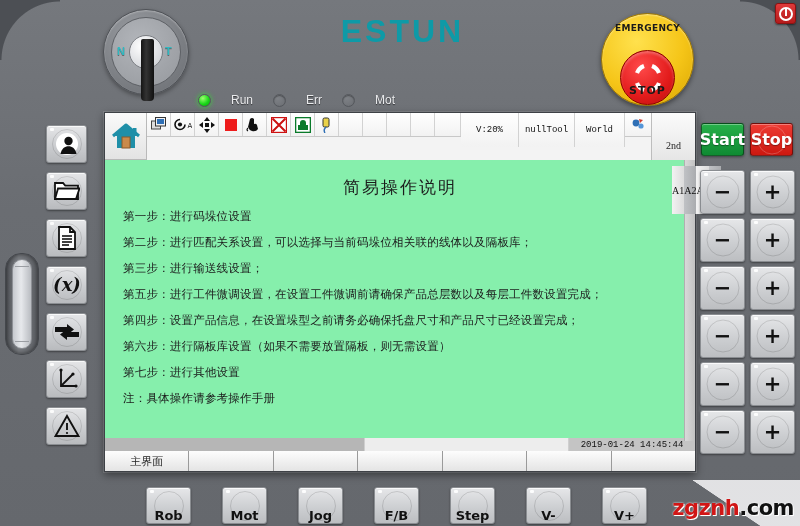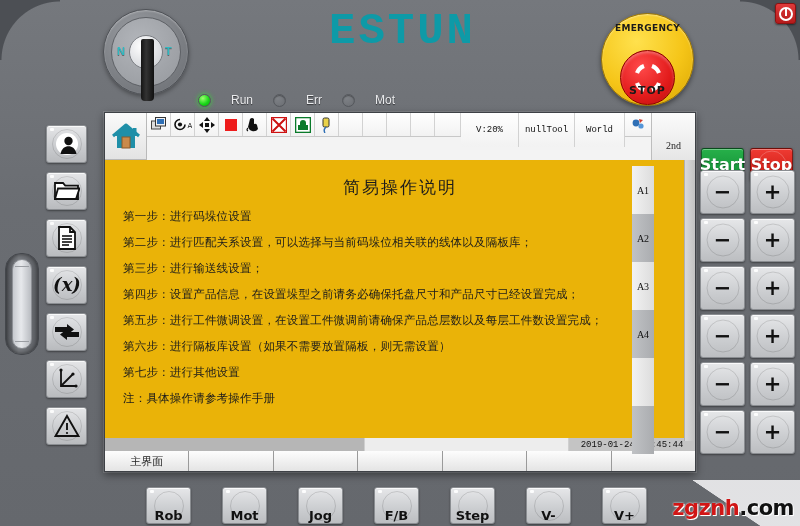--- a/index.html
+++ b/index.html
@@ -87,22 +87,22 @@
   .led { width:13px; height:13px; border-radius:50%; border:1px solid #55585d; }
   .led.on  { background: radial-gradient(circle at 35% 30%, #9cff6e, #1ad81a 55%, #0a9c0a);
              box-shadow:0 0 5px rgba(40,230,40,.85); }
   .led.off { background: radial-gradient(circle at 35% 30%, #7e8186, #6b6e73);
              box-shadow: inset 0 1px 1px rgba(0,0,0,.35); }
   .led-label { color:#e9eaec; font-size:12px; text-shadow:0 1px 1px rgba(0,0,0,.55); }
 
   
   #logo { position:absolute; left:285px; top:8px; width:235px; text-align:center; }
   #logo .estun {
-    color:#0e9aa7; font-size:44px; font-weight:bold; letter-spacing:3px;
-    line-height:46px; font-family:Liberation Mono, monospace;
+    color:#0e9aa7; font-size:32px; font-weight:bold; letter-spacing:3px;
+    line-height:46px; font-family:Liberation Sans, sans-serif;
   }
   #logo .robotics {
     color:#f2f3f4; font-size:21px; letter-spacing:7px; line-height:30px;
     font-family:"DejaVu Sans", sans-serif;
   }
 
   
   #estop {
     position:absolute; left:601px; top:13px; width:93px; height:93px;
     border-radius:50%;
@@ -232,21 +232,21 @@
     background:linear-gradient(180deg,#fbfbfb,#e6e6e6);
     border-left:1px solid #bdbdbd;
     display:flex; align-items:flex-end; justify-content:center;
     padding-bottom:9px;
     font-size:10px; color:#222;
     font-family:"Liberation Serif", serif;
   }
 
   
   #content {
-    flex:1; background:#eab308; position:relative;
+    flex:1; background:#86efac; position:relative;
     padding:10px 14px 0 14px; overflow:hidden;
   }
   #doc-title {
     text-align:center; font-size:17px; color:#1b1b1b; margin:6px 0 10px 0;
     font-family:"DejaVu Sans", sans-serif; letter-spacing:2px;
   }
   .doc-line {
     font-size:11.5px; color:#1b1b1b; margin:0 0 11px 4px;
     font-family:"DejaVu Sans", sans-serif; letter-spacing:.2px;
   }
@@ -275,33 +275,33 @@
 
   
   #screen-scroll {
     position:absolute; right:0; top:47px; bottom:30px; width:11px;
     background:linear-gradient(90deg,#d9d9d9,#c2c2c2);
     border-left:1px solid #b0b0b0;
   }
 
   
   #axis-rail {
-    position:absolute; left:632px; top:166px; width:22px;
-    display:flex; flex-direction:column;
+    position:absolute; left:672px; top:166px; width:22px;
+    display:flex; flex-direction:row;
   }
   .axis-lbl {
     height:48px; display:flex; align-items:center; justify-content:center;
     font-size:10px; color:#111;
     font-family:"Liberation Serif", serif;
   }
   .axis-lbl.a { background:linear-gradient(90deg,#f2f2f2,#dcdcdc); }
   .axis-lbl.b { background:linear-gradient(90deg,#c0c2c5,#aaacaf); }
 
   #startstop {
-    position:absolute; left:701px; top:148px;
+    position:absolute; left:701px; top:123px;
     display:flex; gap:6px;
   }
   .ss-btn {
     width:43px; height:33px; border-radius:3px;
     display:flex; align-items:center; justify-content:center;
     color:#fff; font-size:16px; font-weight:bold;
     font-family:"DejaVu Sans", sans-serif;
     border:1px solid rgba(0,0,0,.45);
     box-shadow: 0 1px 3px rgba(0,0,0,.45), inset 0 1px 0 rgba(255,255,255,.35);
     text-shadow:0 1px 1px rgba(0,0,0,.4);
@@ -596,22 +596,22 @@
       </div>
 
       <div id="second-btn">2nd</div>
     </div>
 
     <div id="content">
       <div id="doc-title">简易操作说明</div>
       <div class="doc-line">第一步：进行码垛位设置</div>
       <div class="doc-line">第二步：进行匹配关系设置，可以选择与当前码垛位相关联的线体以及隔板库；</div>
       <div class="doc-line">第三步：进行输送线设置；</div>
+      <div class="doc-line">第五步：进行工件微调设置，在设置工件微调前请确保产品总层数以及每层工件数设置完成；</div>
       <div class="doc-line">第四步：设置产品信息，在设置垛型之前请务必确保托盘尺寸和产品尺寸已经设置完成；</div>
-      <div class="doc-line">第五步：进行工件微调设置，在设置工件微调前请确保产品总层数以及每层工件数设置完成；</div>
       <div class="doc-line">第六步：进行隔板库设置（如果不需要放置隔板，则无需设置）</div>
       <div class="doc-line">第七步：进行其他设置</div>
       <div class="doc-line">注：具体操作请参考操作手册</div>
     </div>
 
     <div id="status-strip">
       <div class="seg1"></div>
       <div class="seg2"></div>
       <div class="seg3">2019-01-24 14:45:44</div>
     </div>

